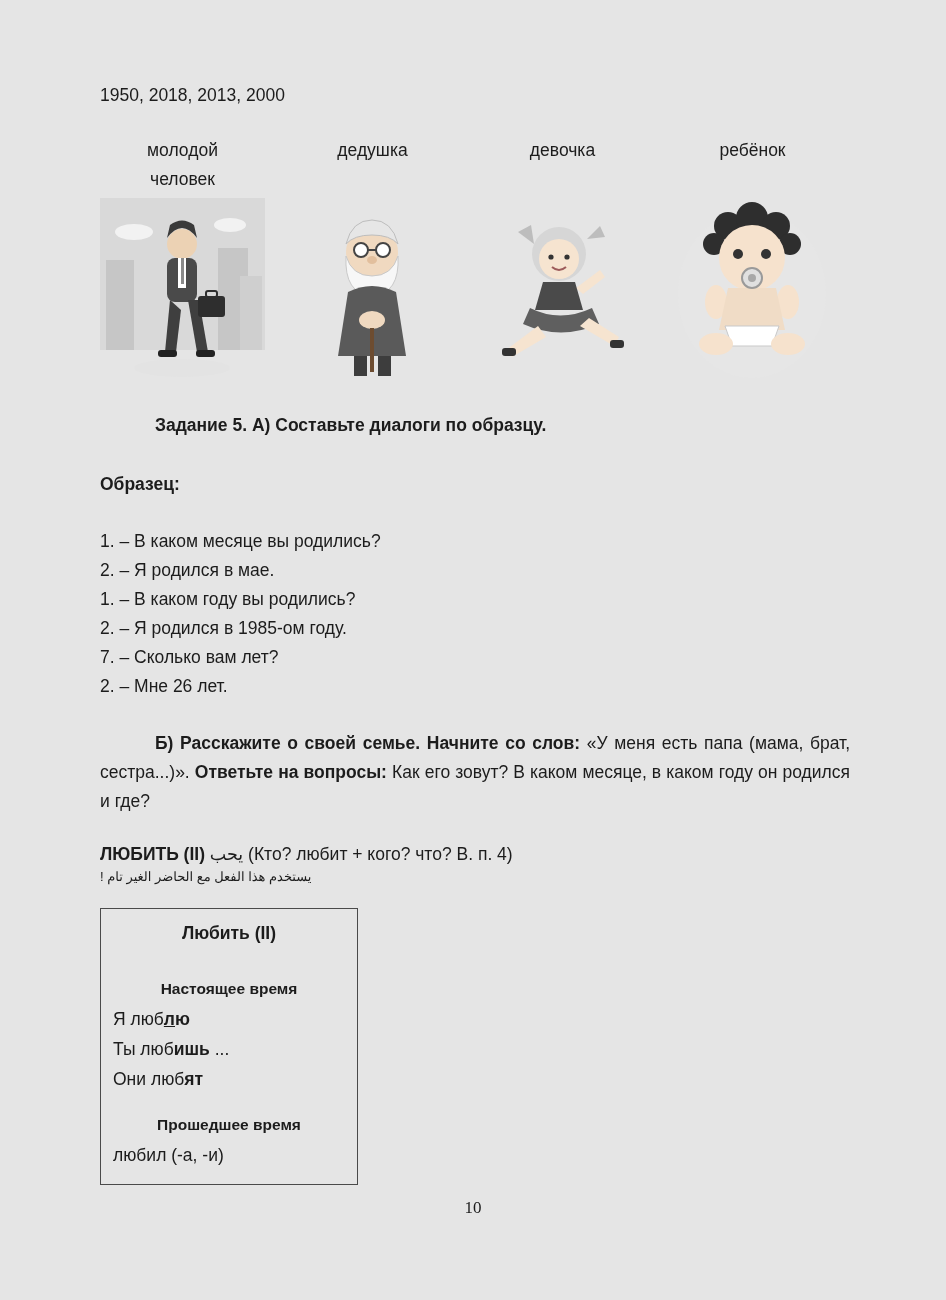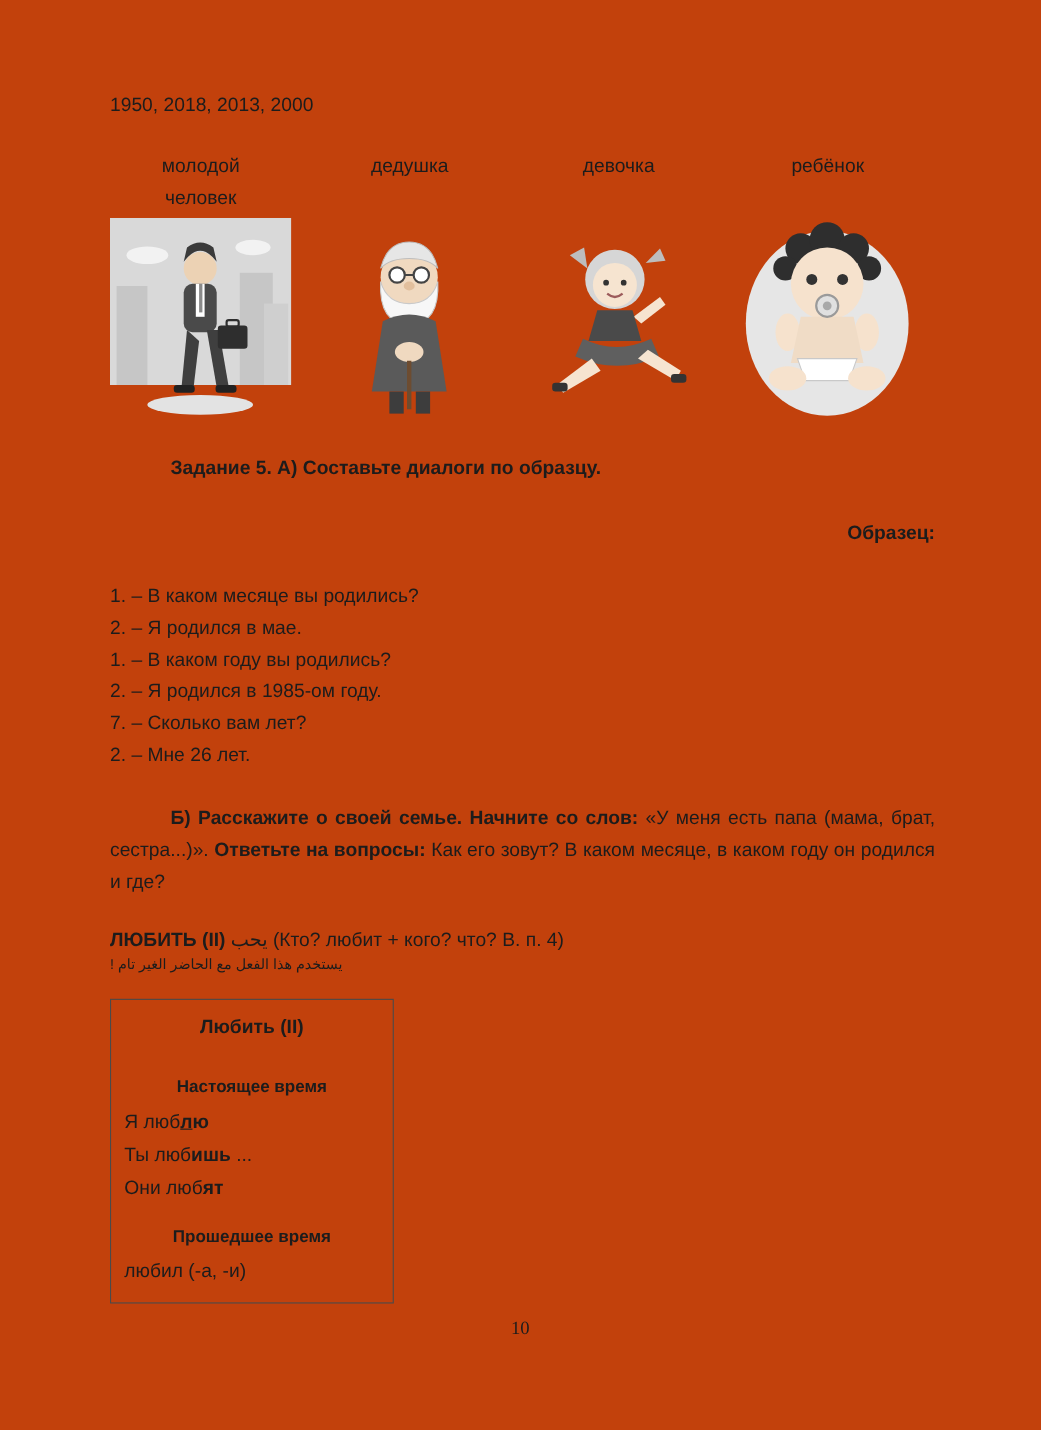--- a/index.html
+++ b/index.html
@@ -1,20 +1,20 @@
 <!DOCTYPE html>
 <html><head>
 <meta charset="utf-8">
 <style>
   html, body { margin: 0; padding: 0; background: #ffffff; }
   .page {
     position: relative;
     width: 946px;
     height: 1300px;
-    background: #c2410c;
+    background: #e5e5e5;
     box-sizing: border-box;
     padding: 85px 96px 0 100px;
     font-family: "Liberation Sans", sans-serif;
     font-size: 17.5px;
     color: #1c1c1c;
     overflow: hidden;
   }
   .years-line { margin-bottom: 30px; }
 
   .vocab-grid {
@@ -42,21 +42,20 @@
   .vocab-img svg { display: block; }
 
   .task-heading {
     font-weight: bold;
     padding-left: 55px;
     margin-top: 32px;
   }
   .sample-label {
     font-weight: bold;
     margin-top: 38px;
-    text-align: right;
   }
   .dialog-block { margin-top: 32px; line-height: 29px; }
 
   .task-b {
     margin-top: 28px;
     line-height: 29px;
     text-align: justify;
     text-indent: 55px;
   }
   .task-b .b { font-weight: bold; }

